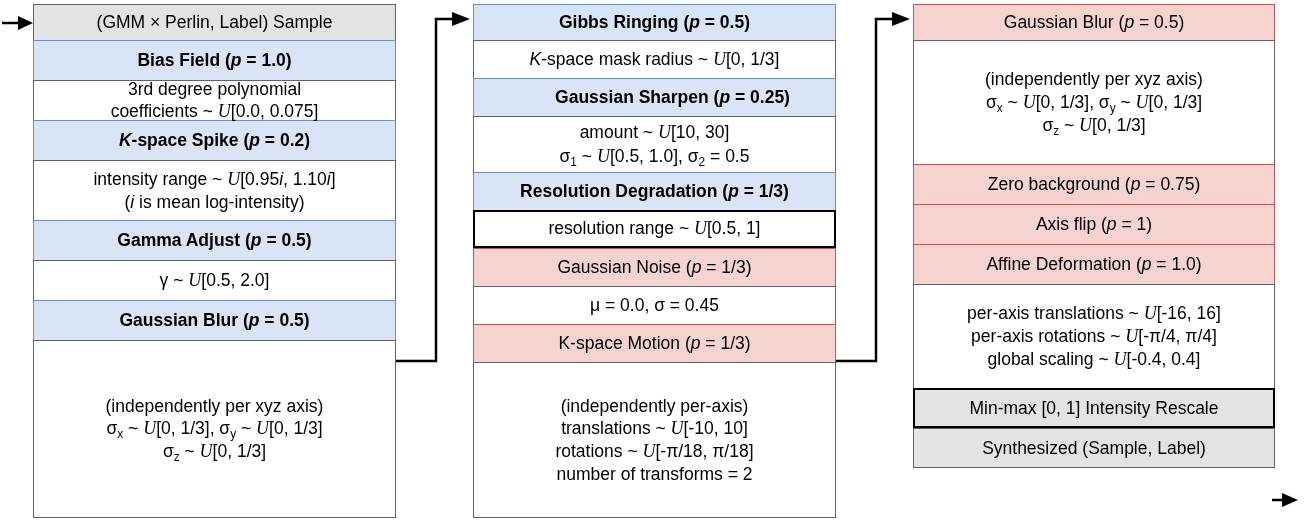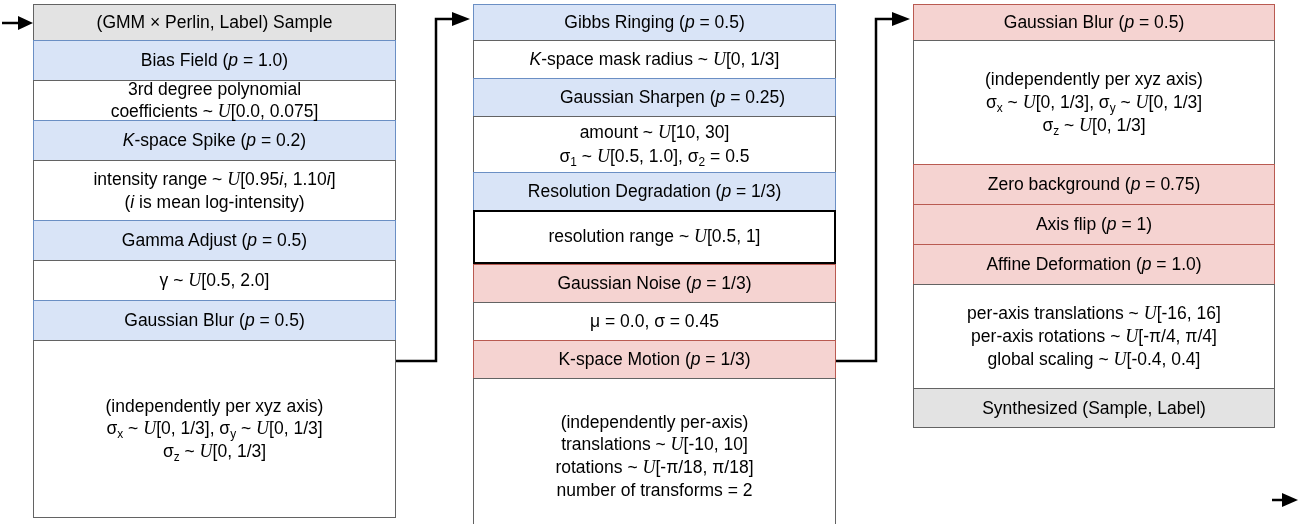--- a/index.html
+++ b/index.html
@@ -22,21 +22,21 @@
     font-size:17.5px;
     color:#000000;
     line-height:1.28;
     padding:2px 4px;
   }
   .row:last-child{border-bottom-width:1px;}
   .row.lastrow{border-bottom-width:1px;}
 
   
   .fill-grey{background:#e3e3e3;border-color:#636363;}
-  .fill-blue{background:#d9e4f7;border-color:#6b8fc4;}
+  .fill-blue{background:#d9e4f7;border-color:#6b8fc4;font-weight:bold;}
   .fill-pink{background:#f5d3d1;border-color:#b95a51;}
   .fill-white{background:#ffffff;border-color:#636363;}
 
   
   .outline-black{border:2px solid #000000 !important;}
 
   .txt{display:block;width:100%;}
   i.var{font-style:italic;}
   .U{font-style:italic;font-family:"Liberation Serif","DejaVu Serif",serif;font-size:18px;}
   sub{font-size:0.68em;vertical-align:baseline;position:relative;top:4px;}
@@ -86,21 +86,21 @@
       </div>
       <div class="row fill-blue" style="height: 38px; padding-left: 40px;">
         <div class="txt">Gaussian Sharpen (<i class="var">p</i> = 0.25)</div>
       </div>
       <div class="row fill-white" style="height: 56px;">
         <div class="txt">amount ~ <span class="U">U</span>[10, 30]<br>σ<sub>1</sub> ~ <span class="U">U</span>[0.5, 1.0], σ<sub>2</sub> = 0.5</div>
       </div>
       <div class="row fill-blue" style="height: 38px;">
         <div class="txt">Resolution Degradation (<i class="var">p</i> = 1/3)</div>
       </div>
-      <div class="row fill-white outline-black" style="height: 54px;">
+      <div class="row fill-white outline-black" style="height: 38px;">
         <div class="txt">resolution range ~ <span class="U">U</span>[0.5, 1]</div>
       </div>
       <div class="row fill-pink" style="height: 38px;">
         <div class="txt">Gaussian Noise (<i class="var">p</i> = 1/3)</div>
       </div>
       <div class="row fill-white" style="height: 38px;">
         <div class="txt">μ = 0.0, σ = 0.45</div>
       </div>
       <div class="row fill-pink" style="height: 38px;">
         <div class="txt">K-space Motion (<i class="var">p</i> = 1/3)</div>
@@ -122,20 +122,23 @@
       </div>
       <div class="row fill-pink" style="height: 40px;">
         <div class="txt">Axis flip (<i class="var">p</i> = 1)</div>
       </div>
       <div class="row fill-pink" style="height: 40px;">
         <div class="txt">Affine Deformation (<i class="var">p</i> = 1.0)</div>
       </div>
       <div class="row fill-white" style="height: 104px;">
         <div class="txt">per-axis translations ~ <span class="U">U</span>[-16, 16]<br>per-axis rotations ~ <span class="U">U</span>[-π/4, π/4]<br>global scaling ~ <span class="U">U</span>[-0.4, 0.4]</div>
       </div>
+      <div class="row fill-grey outline-black" style="height: 40px;">
+        <div class="txt">Min-max [0, 1] Intensity Rescale</div>
+      </div>
       <div class="row fill-grey lastrow" style="height: 40px;">
         <div class="txt">Synthesized (Sample, Label)</div>
       </div>
     </div>
 
   <svg class="arrow" style="left:0px;top:12px;width:36px;height:22px;">
     <line x1="2" y1="11" x2="22" y2="11" stroke="#000" stroke-width="2.5"></line>
     <polygon points="18,4 33,11 18,18" fill="#000"></polygon>
   </svg>
 

